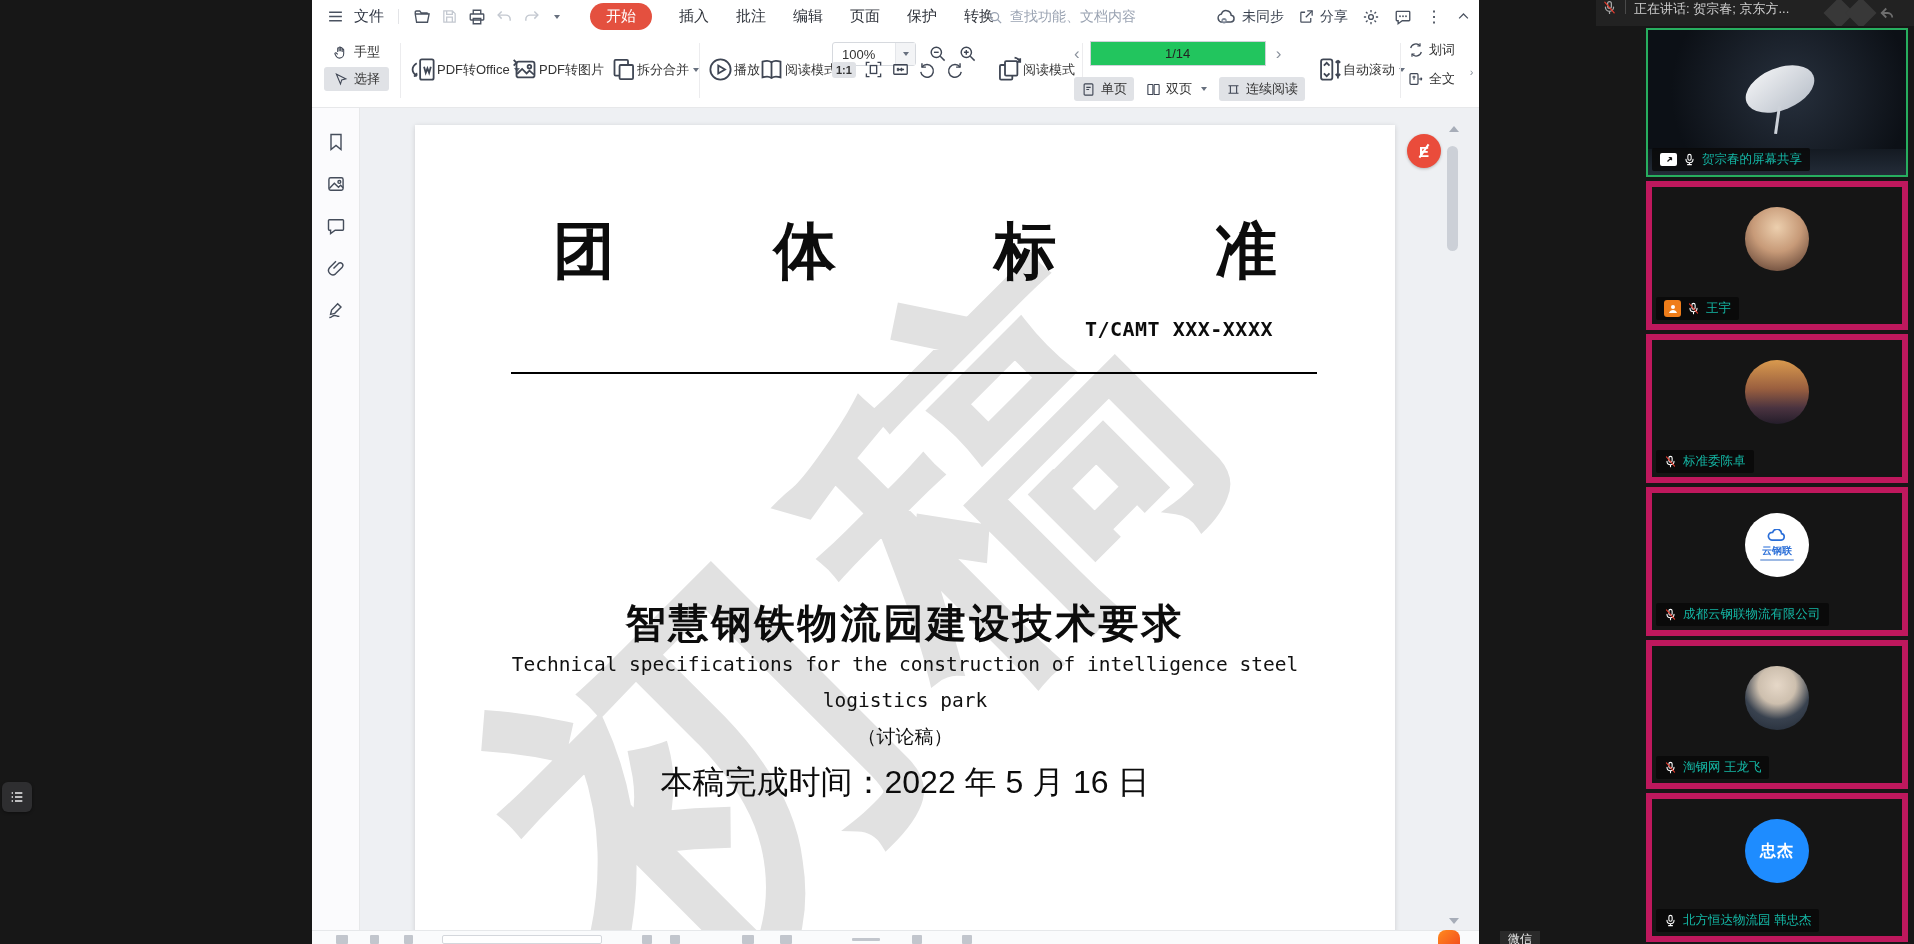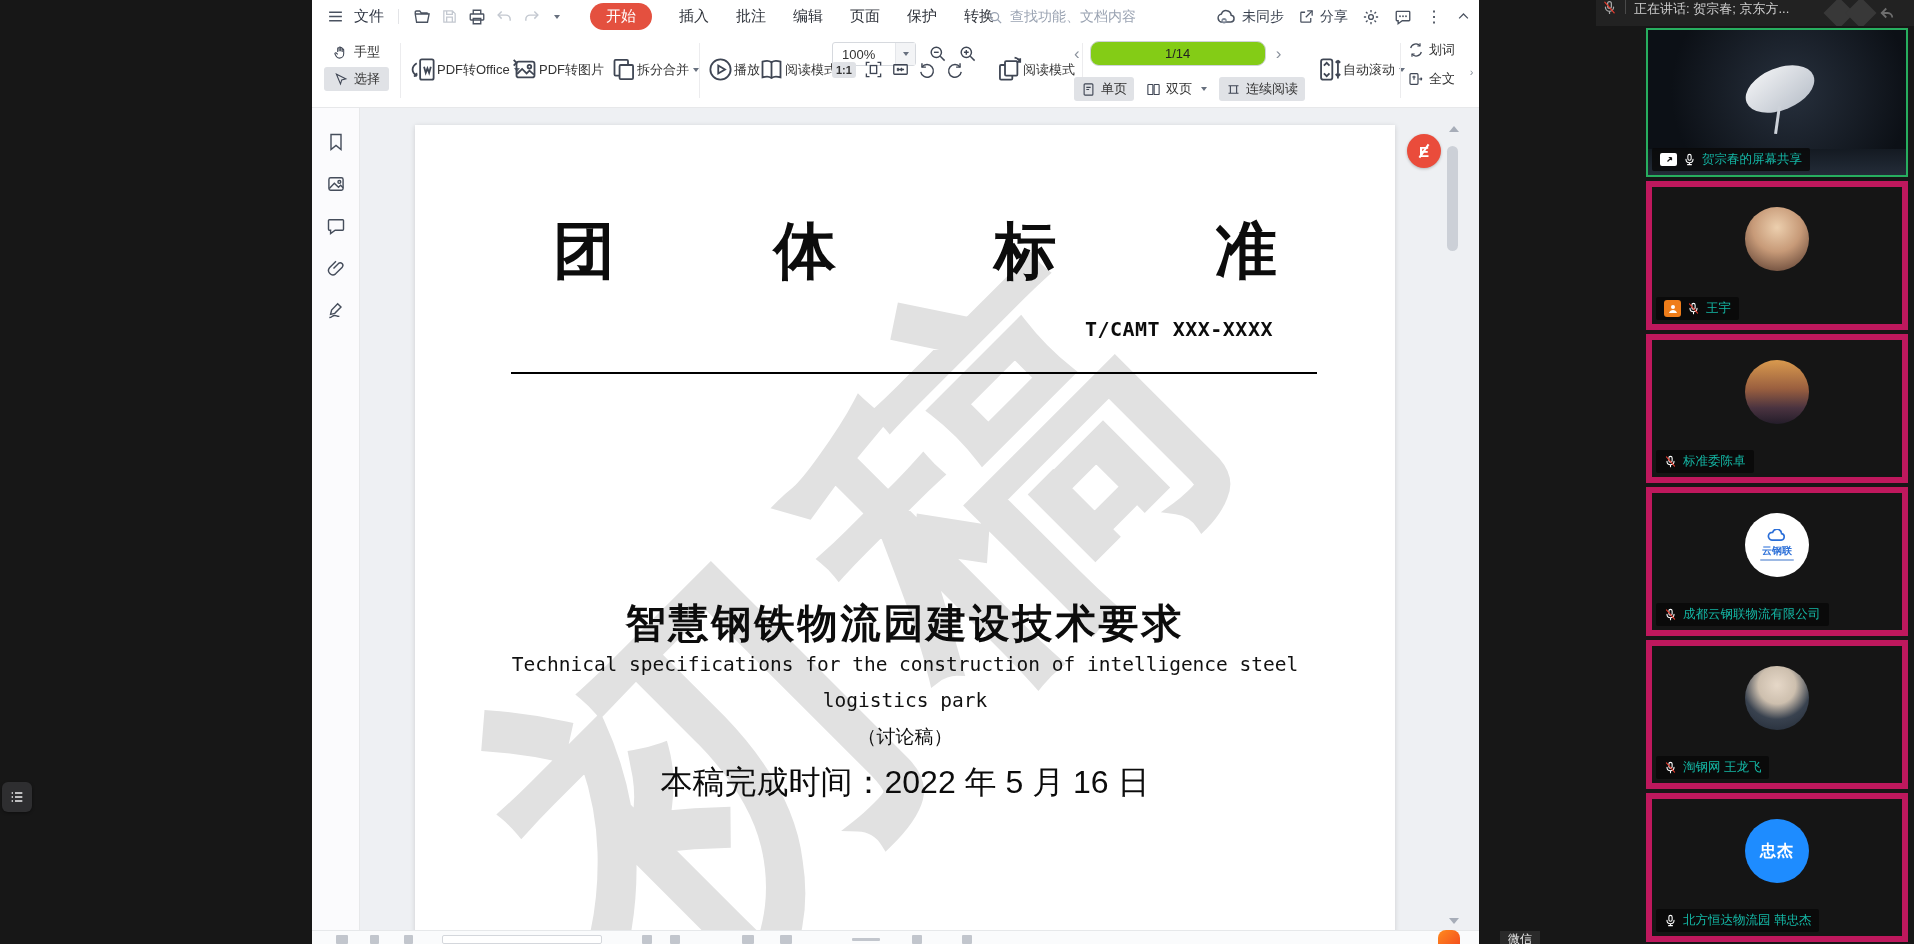--- a/index.html
+++ b/index.html
@@ -37,21 +37,21 @@
 .zoomgrp{position:absolute;left:520px;top:8px;width:158px;height:60px}
 .zoomsel{position:absolute;left:0;top:1px;width:84px;height:24px;border:1px solid #d6d9de;border-radius:3px;font-size:13px;color:#333;display:flex;align-items:center;cursor:pointer}
 .zoomsel .zv{padding-left:9px;flex:1}
 .zoomsel .zc{width:20px;height:100%;display:flex;align-items:center;justify-content:center;border-left:1px solid #e4e6ea;background:#f3f4f6}
 .zmini{position:absolute;top:3px;color:#3f4654;cursor:pointer}
 .zrow2{position:absolute;left:0;top:19px;display:flex;align-items:center;gap:8px;color:#3f4654}
 .oto{font-size:11px;font-weight:bold;background:#e0e2e6;border-radius:3px;padding:2px 4px;color:#333;cursor:pointer}
 .pagegrp{position:absolute;left:762px;top:6px;width:236px;height:64px;font-size:13px;color:#333}
 .pgnav{position:absolute;left:0;top:2px;display:flex;align-items:center;gap:10px}
 .pgarrow{color:#8a919c;font-size:17px;cursor:pointer;line-height:1}
-.pginput{width:176px;height:25px;border:1px solid #cfd3d9;border-radius:9px;text-align:center;font-size:13px;color:#222;background:#84cc16;font-family:"Liberation Sans",sans-serif}
+.pginput{width:176px;height:25px;border:1px solid #cfd3d9;border-radius:0;text-align:center;font-size:13px;color:#222;background:#22c55e;font-family:"Liberation Sans",sans-serif}
 .pgmodes{position:absolute;left:0;top:38px;display:flex;gap:5px;align-items:center}
 .chip{display:flex;align-items:center;gap:5px;padding:3px 7px;border-radius:3px;cursor:pointer;color:#333;white-space:nowrap}
 .chip.active{background:#e0e2e6}
 .chip .ico{color:#3f4654}
 .transgrp{position:absolute;left:1096px;top:8px;width:56px;height:60px;overflow:hidden;font-size:13px;color:#333}
 .trow{display:flex;align-items:center;gap:5px;margin-bottom:11px;white-space:nowrap}
 .expander{position:absolute;right:1px;top:24px;width:13px;height:30px;display:flex;align-items:center;justify-content:center;color:#8a919c;font-size:11px;cursor:pointer}
 
 
 .docregion{position:absolute;left:0;top:108px;right:0;bottom:14px}

